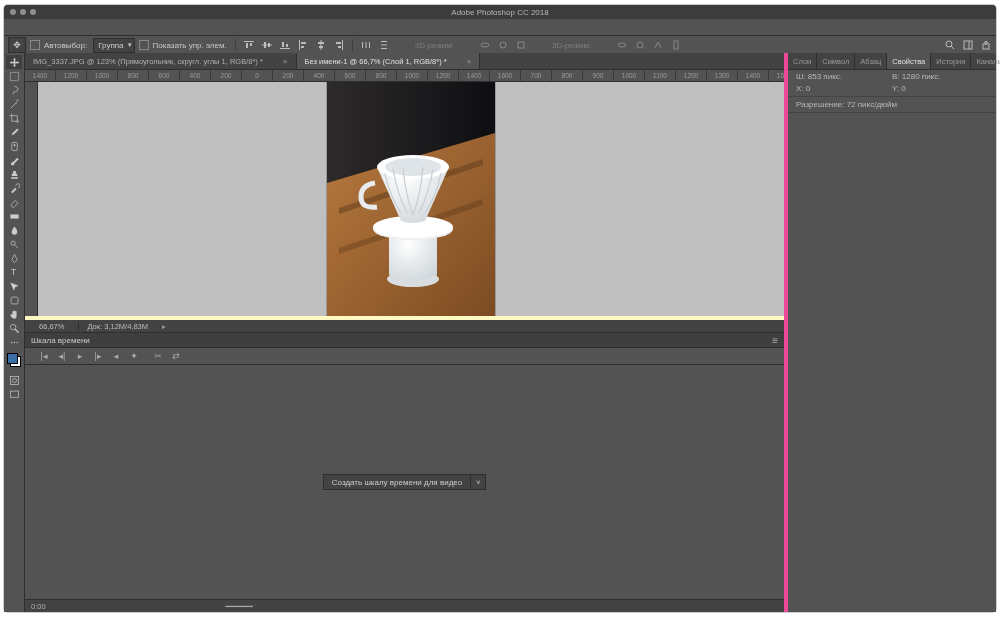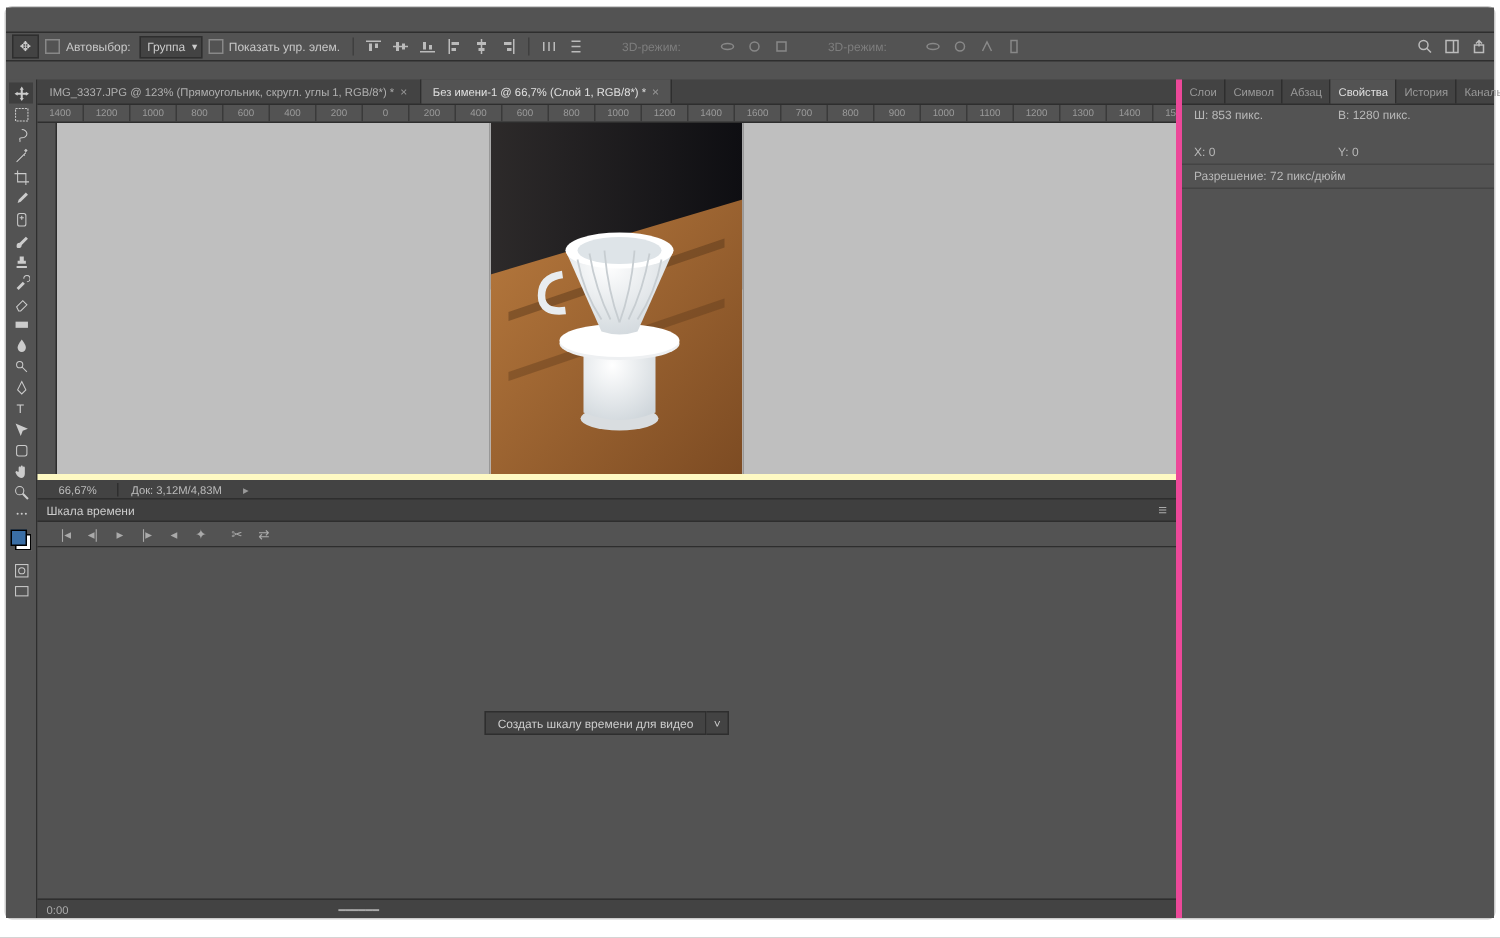--- a/index.html
+++ b/index.html
@@ -38,21 +38,21 @@
 .tool{width:16px;height:14px;margin-bottom:0;display:flex;align-items:center;
   justify-content:center;color:#c8c8c8}
 .tool svg{width:11px;height:11px;color:#c8c8c8}
 .tool.sel{background:#3f3f3f}
 .swatch{width:14px;height:14px;position:relative;margin-top:4px}
 .sw1{position:absolute;width:9px;height:9px;left:0;top:0;background:#3a6ea5;border:1px solid #000}
 .sw2{position:absolute;width:9px;height:9px;right:0;bottom:0;background:#fff;border:1px solid #000}
 .center{flex:1;display:flex;flex-direction:column;min-width:0}
 .tabs{height:16px;display:flex;align-items:stretch;
   background:#434343;border-bottom:1px solid #2e2e2e}
-.tab{padding:0 8px;display:flex;align-items:center;gap:4px;
+.tab{padding:0 8px;display:flex;align-items:center;gap:20px;
   border-right:1px solid #2e2e2e;font-size:7.5px;color:#b0b0b0}
 .tab.active{background:#535353;color:#e0e0e0}
 .tab .x{font-size:8px;color:#999}
 .ruler-h{height:11px;background:#535353;border-bottom:1px solid #2e2e2e;
   display:flex;overflow:hidden}
 .ruler-h span{width:30px;text-align:center;font-size:6.5px;color:#9b9b9b;
   border-right:1px solid #3a3a3a;line-height:11px;flex:none}
 .canvas-row{flex:1;display:flex;min-height:0}
 .ruler-v{width:12px;background:#535353;border-right:1px solid #2e2e2e}
 .canvas-area{flex:1;background:#bfbfbf;display:flex;align-items:center;
@@ -84,31 +84,39 @@
 .rtabs{height:16px;background:#434343;display:flex;align-items:stretch;
   border-bottom:1px solid #2e2e2e}
 .rtab{padding:0 5px;display:flex;align-items:center;font-size:7.5px;color:#9a9a9a;
   border-right:1px solid #2e2e2e}
 .rtab.active{background:#535353;color:#e0e0e0}
 .prop-head{height:16px;display:flex;align-items:center;gap:5px;padding:0 6px}
 .prop-head .ico{width:10px;height:12px;border:1px solid #909090;position:relative}
 .prop-head .ico:after{content:"";position:absolute;right:-1px;top:-1px;width:4px;height:4px;
   border-left:1px solid #909090;border-bottom:1px solid #909090;background:#535353}
 .prop-head .t{font-size:8px;color:#ccc}
-.prop-grid{display:grid;grid-template-columns:1fr 1fr;padding:2px 8px;row-gap:16px}
+.prop-grid{display:grid;grid-template-columns:1fr 1fr;padding:2px 8px;row-gap:3px}
 .prop-grid div{font-size:8px;color:#b8b8b8}
 .prop-res{padding:3px 8px;font-size:8px;color:#b8b8b8;border-top:1px solid #444;
   border-bottom:1px solid #444;margin-top:1px}
 .sep{border-left:1px solid #3f3f3f;height:12px;margin:0 2px}
 </style>
 </head>
 <body>
 
 <div class="ps-window">
 
+  <div class="titlebar">
+    <div class="tbtns">
+      <div class="tbtn"></div>
+      <div class="tbtn"></div>
+      <div class="tbtn"></div>
+    </div>
+    <div class="title">Adobe Photoshop CC 2018</div>
+  </div>
 
   <div class="menubar">
     <span> </span>
   </div>
 
   <div class="optbar">
     <div class="opt-ico">✥</div>
     <span class="opt-cb"></span>
     <span class="opt-lab">Автовыбор:</span>
     <div class="opt-sel">

